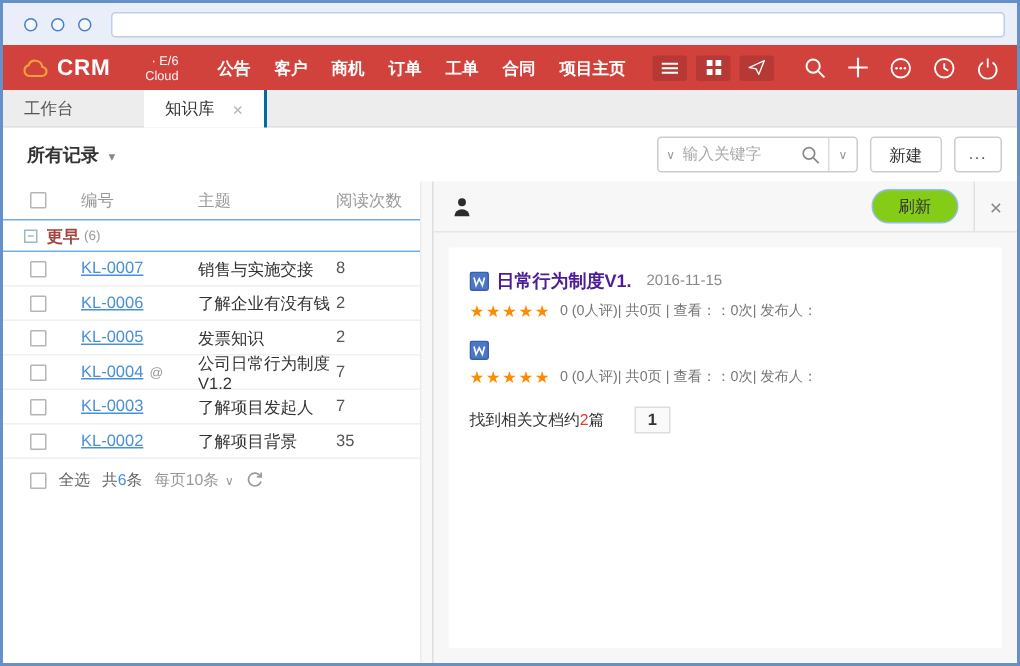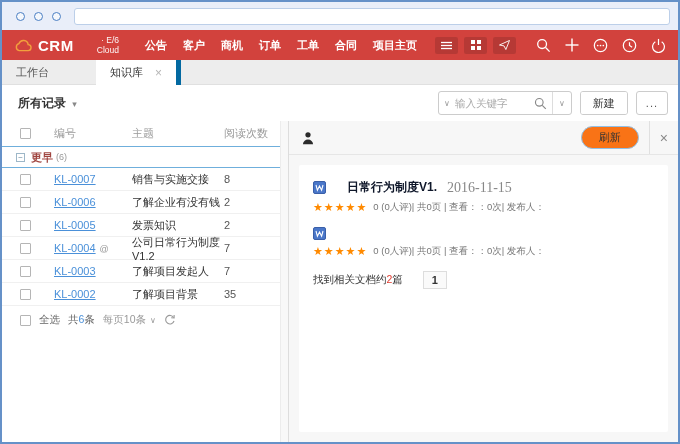--- a/index.html
+++ b/index.html
@@ -29,21 +29,21 @@
   .greeting { padding:9px 10px 8px; color:#666; font-size:10.5px; border-bottom:1px solid #efefef; }
   .side-h { font-weight:bold; color:#333; padding:13px 10px 6px; font-size:11px; }
   .tree-item { padding:3px 4px; line-height:14px; cursor:pointer; white-space:nowrap; }
   .toggle { color:#888; display:inline-block; width:9px; font-size:10px; }
   .ind0 { padding-left:16px; } .ind1 { padding-left:26px; } .ind2 { padding-left:42px; }
 
   .main { flex:1; display:flex; flex-direction:column; min-width:0; background:#fff; }
   .tabbar { height:25px; background:#ededed; display:flex; border-bottom:1px solid #e0e0e0; flex:0 0 auto; }
   .tab { font-size:11px; color:#555; display:flex; align-items:center; padding:0 14px; cursor:pointer; }
   .tab.inactive { width:94px; }
-  .tab.active { background:#fff; color:#333; border-right:5px solid #0369a1; margin-bottom:-1px; }
+  .tab.active { background:#fff; color:#333; border-right:2px solid #0369a1; margin-bottom:-1px; }
   .tab-close { margin-left:12px; color:#b5b5b5; font-size:12px; }
 
   
   .toolbar { height:36px; display:flex; align-items:center; padding:0 10px 0 16px; flex:0 0 auto; }
   .filter { font-size:12px; font-weight:bold; color:#333; cursor:pointer; }
   .caret { color:#888; font-size:9px; margin-left:3px; }
   .tools { margin-left:auto; display:flex; align-items:center; }
   .searchbox { display:flex; align-items:center; border:1px solid #ccc; border-radius:3px; height:24px; background:#fff; overflow:hidden; }
   .sb-chev { font-size:8px; color:#999; padding:0 5px; cursor:pointer; }
   .sb-input { border:none; outline:none; width:74px; font-size:10.5px; color:#333; }
@@ -78,27 +78,27 @@
   .blue { color:#4a90d9; }
   .muted { color:#999; }
   .pp-chev { font-size:8px; color:#999; margin-left:4px; cursor:pointer; }
   .refresh-ic { margin-left:8px; display:flex; cursor:pointer; }
 
   .scrollstrip { width:8px; background:#f8f8f8; border-left:1px solid #ececec; flex:0 0 auto; }
 
   
   .panel { flex:1; background:#f7f7f7; border-left:1px solid #ddd; display:flex; flex-direction:column; min-width:0; }
   .panel-hdr { height:34px; display:flex; align-items:center; padding-left:12px; border-bottom:1px solid #e6e6e6; flex:0 0 auto; }
-  .refresh-btn { margin-left:auto; background:#f97316; border:1px solid #8fc0e8; border-radius:12px; font-size:11px; color:#333; padding:3px 17px; cursor:pointer; }
+  .refresh-btn { margin-left:auto; background:#84cc16; border:1px solid #8fc0e8; border-radius:12px; font-size:11px; color:#333; padding:3px 17px; cursor:pointer; }
   .panel-close { border-left:1px solid #e0e0e0; align-self:stretch; display:flex; align-items:center; padding:0 10px; margin-left:10px; color:#888; font-size:14px; cursor:pointer; }
   .card { flex:1; background:#fff; margin:10px; border-radius:2px; padding:14px 14px; overflow:hidden; }
   .doc { margin-bottom:13px; }
   .doc-top { display:flex; align-items:center; }
-  .doc-title { font-size:12px; font-weight:bold; color:#0f172a; margin-left:21px; }
-  .doc-date { font-size:14px; color:#888; margin-left:10px;font-family:Liberation Serif, serif; }
+  .doc-title { font-size:12px; font-weight:bold; color:#4c1d95; margin-left:5px; }
+  .doc-date { font-size:10px; color:#888; margin-left:10px; }
   .doc-stats { margin-top:5px; display:flex; align-items:center; white-space:nowrap; }
   .stars { color:#ff8a00; font-size:11px; letter-spacing:1px; }
   .stats-txt { font-size:9.5px; color:#777; margin-left:6px; }
   .resultrow { margin-top:4px; display:flex; align-items:center; font-size:10.5px; color:#333; }
   .red { color:#e03b2f; }
   .pagebox { margin-left:20px; border:1px solid #ddd; background:#fafafa; font-size:11px; font-weight:bold; color:#333; padding:2px 8px; cursor:pointer; }
 </style>
 </head>
 <body>
 

